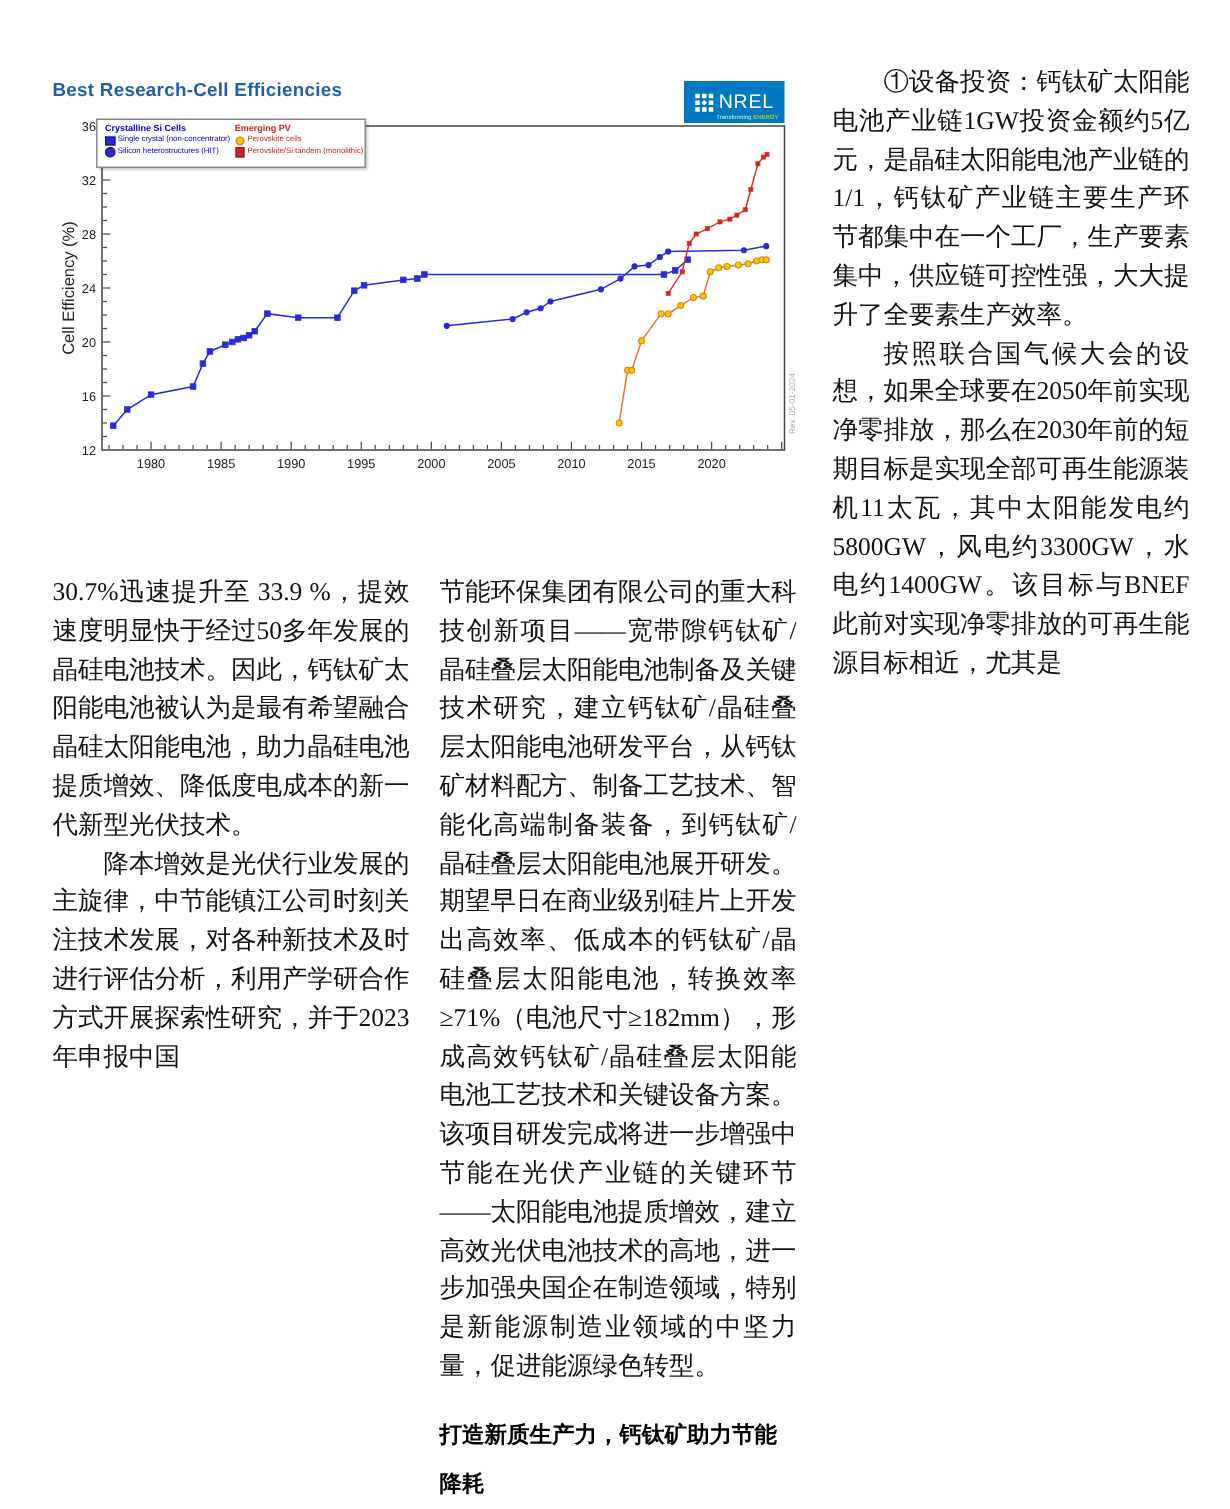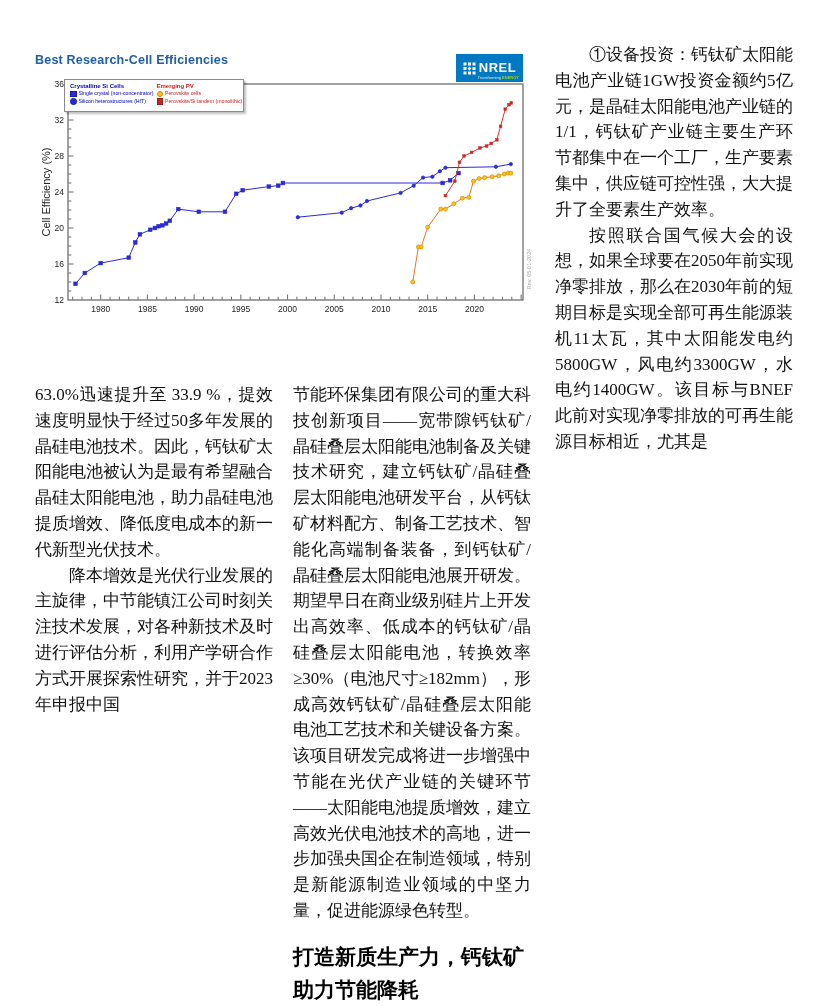--- a/index.html
+++ b/index.html
@@ -5,21 +5,21 @@
   html,body{margin:0;padding:0;background:#ffffff;}
   .page{position:relative;width:820px;height:1006px;background:#fff;overflow:hidden;
         font-family:"Liberation Serif","DejaVu Serif",serif;color:#121212;}
 
   
   .figure{position:absolute;left:0;top:0;width:548px;height:348px;}
   .chart-title{position:absolute;left:35px;top:53px;font-family:"Liberation Sans",sans-serif;
                font-weight:bold;font-size:12.5px;color:#2160a8;letter-spacing:.2px;}
   .nrel-logo{position:absolute;left:456px;top:54px;width:67px;height:28px;background:#0079c2;
              display:flex;align-items:center;justify-content:center;gap:3px;}
-  .nrel-word{color:#fff;font-family:"Liberation Sans",sans-serif;font-weight:bold;font-size:13px;letter-spacing:.5px;line-height:12px;}
+  .nrel-word{color:#fff;font-family:"Liberation Sans",sans-serif;font-weight:normal;font-size:13px;letter-spacing:.5px;line-height:12px;}
   .nrel-tag{position:absolute;right:4px;bottom:2px;font-family:"Liberation Sans",sans-serif;font-size:4px;color:#d8ecd2;}
   .nrel-tag b{color:#9acd32;}
   .plot-svg{position:absolute;left:0;top:0;width:548px;height:348px;}
   .ylabel{position:absolute;left:-61px;top:185px;width:216px;height:14px;text-align:center;
           transform:rotate(-90deg);font-family:"Liberation Sans",sans-serif;font-size:11px;color:#222;}
   .rev-note{position:absolute;left:504px;top:266px;width:50px;text-align:center;transform:rotate(-90deg);
             font-family:"Liberation Sans",sans-serif;font-size:5.5px;color:#a9a9a9;}
   .legend{position:absolute;left:64px;top:79px;width:180px;height:33px;background:#fff;
           border:1px solid #8a8a8a;box-shadow:1.5px 1.5px 2px rgba(0,0,0,.25);
           box-sizing:border-box;display:flex;padding:2px 0 2px 5px;
@@ -29,21 +29,21 @@
   .lg-item{display:flex;align-items:center;gap:2px;font-size:5.2px;line-height:7.5px;white-space:nowrap;}
   .lg-marker{flex:0 0 auto;width:4.5px;height:4.5px;display:inline-block;}
 
   
   .col{position:absolute;width:238px;text-align:justify;font-size:17px;line-height:25.8px;}
   .col p{margin:0;}
   .col p.ind{text-indent:2em;}
   .col1{left:35px;top:382px;}
   .col2{left:293px;top:382px;}
   .col3{left:555px;top:42px;}
-  .h2{font-family:"Liberation Sans",sans-serif;font-weight:bold;font-size:21px;line-height:33px;
+  .h2{font-family:"Liberation Sans",sans-serif;font-weight:bold;font-size:15px;line-height:33px;
       margin:16px 0 6px 0;text-align:left;color:#000;}
 </style>
 </head>
 <body>
 
 <div class="page">
 
   <section class="figure">
     <div class="chart-title">Best Research-Cell Efficiencies</div>
 
@@ -250,26 +250,26 @@
           </div>
           <div class="lg-item" style="color: rgb(204, 34, 34);">
             <span class="lg-marker" style="background: rgb(195, 42, 38); border: 0.5px solid rgb(156, 31, 28);"></span>
             <span>Perovskite/Si tandem (monolithic)</span>
           </div>
         </div>
       </div>
   </section>
 
   <div class="col col1">
-    <p>63.0%迅速提升至 33.9 %，提效速度明显快于经过50多年发展的晶硅电池技术。因此，钙钛矿太阳能电池被认为是最有希望融合晶硅太阳能电池，助力晶硅电池提质增效、降低度电成本的新一代新型光伏技术。</p>
+    <p>30.7%迅速提升至 33.9 %，提效速度明显快于经过50多年发展的晶硅电池技术。因此，钙钛矿太阳能电池被认为是最有希望融合晶硅太阳能电池，助力晶硅电池提质增效、降低度电成本的新一代新型光伏技术。</p>
     <p class="ind">降本增效是光伏行业发展的主旋律，中节能镇江公司时刻关注技术发展，对各种新技术及时进行评估分析，利用产学研合作方式开展探索性研究，并于2023年申报中国</p>
   </div>
 
   <div class="col col2">
-    <p>节能环保集团有限公司的重大科技创新项目——宽带隙钙钛矿/晶硅叠层太阳能电池制备及关键技术研究，建立钙钛矿/晶硅叠层太阳能电池研发平台，从钙钛矿材料配方、制备工艺技术、智能化高端制备装备，到钙钛矿/晶硅叠层太阳能电池展开研发。期望早日在商业级别硅片上开发出高效率、低成本的钙钛矿/晶硅叠层太阳能电池，转换效率≥30%（电池尺寸≥182mm），形成高效钙钛矿/晶硅叠层太阳能电池工艺技术和关键设备方案。该项目研发完成将进一步增强中节能在光伏产业链的关键环节——太阳能电池提质增效，建立高效光伏电池技术的高地，进一步加强央国企在制造领域，特别是新能源制造业领域的中坚力量，促进能源绿色转型。</p>
+    <p>节能环保集团有限公司的重大科技创新项目——宽带隙钙钛矿/晶硅叠层太阳能电池制备及关键技术研究，建立钙钛矿/晶硅叠层太阳能电池研发平台，从钙钛矿材料配方、制备工艺技术、智能化高端制备装备，到钙钛矿/晶硅叠层太阳能电池展开研发。期望早日在商业级别硅片上开发出高效率、低成本的钙钛矿/晶硅叠层太阳能电池，转换效率≥71%（电池尺寸≥182mm），形成高效钙钛矿/晶硅叠层太阳能电池工艺技术和关键设备方案。该项目研发完成将进一步增强中节能在光伏产业链的关键环节——太阳能电池提质增效，建立高效光伏电池技术的高地，进一步加强央国企在制造领域，特别是新能源制造业领域的中坚力量，促进能源绿色转型。</p>
     <div class="h2">打造新质生产力，钙钛矿助力节能降耗</div>
 
   </div>
 
   <div class="col col3">
     <p class="ind">①设备投资：钙钛矿太阳能电池产业链1GW投资金额约5亿元，是晶硅太阳能电池产业链的1/1，钙钛矿产业链主要生产环节都集中在一个工厂，生产要素集中，供应链可控性强，大大提升了全要素生产效率。</p>
     <p class="ind">按照联合国气候大会的设想，如果全球要在2050年前实现净零排放，那么在2030年前的短期目标是实现全部可再生能源装机11太瓦，其中太阳能发电约5800GW，风电约3300GW，水电约1400GW。该目标与BNEF此前对实现净零排放的可再生能源目标相近，尤其是</p>
   </div>
 
 </div>

